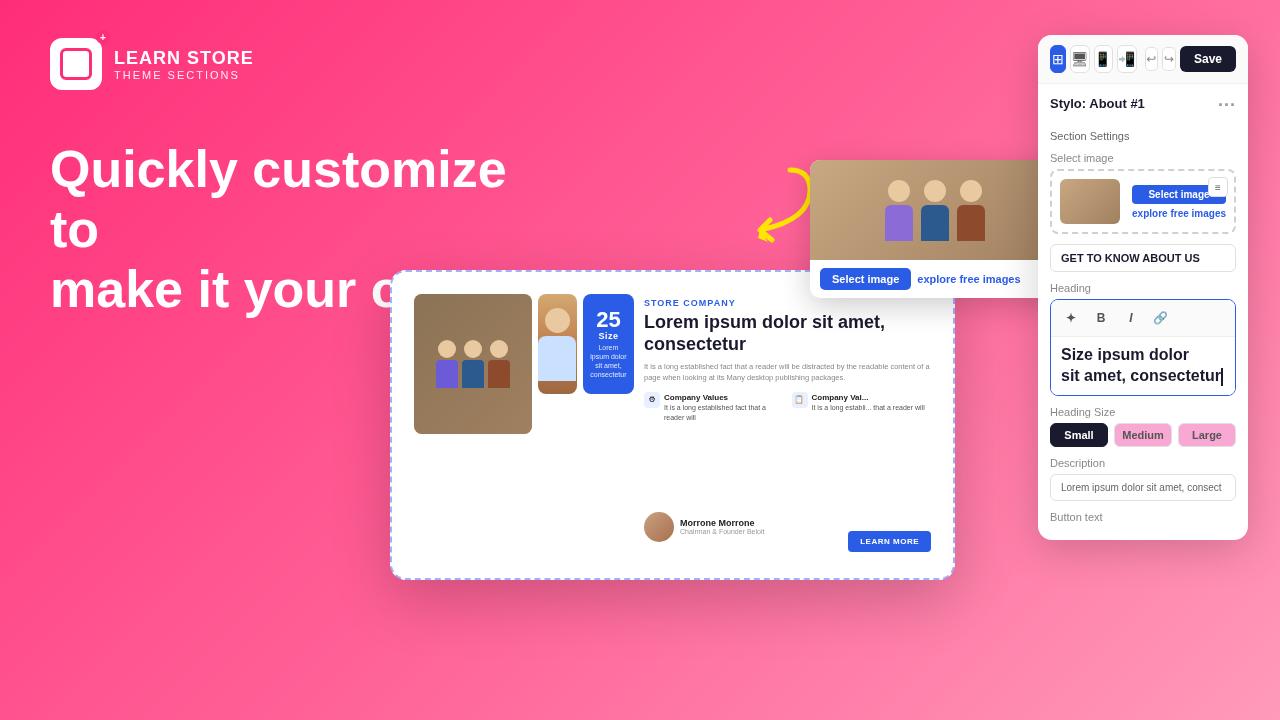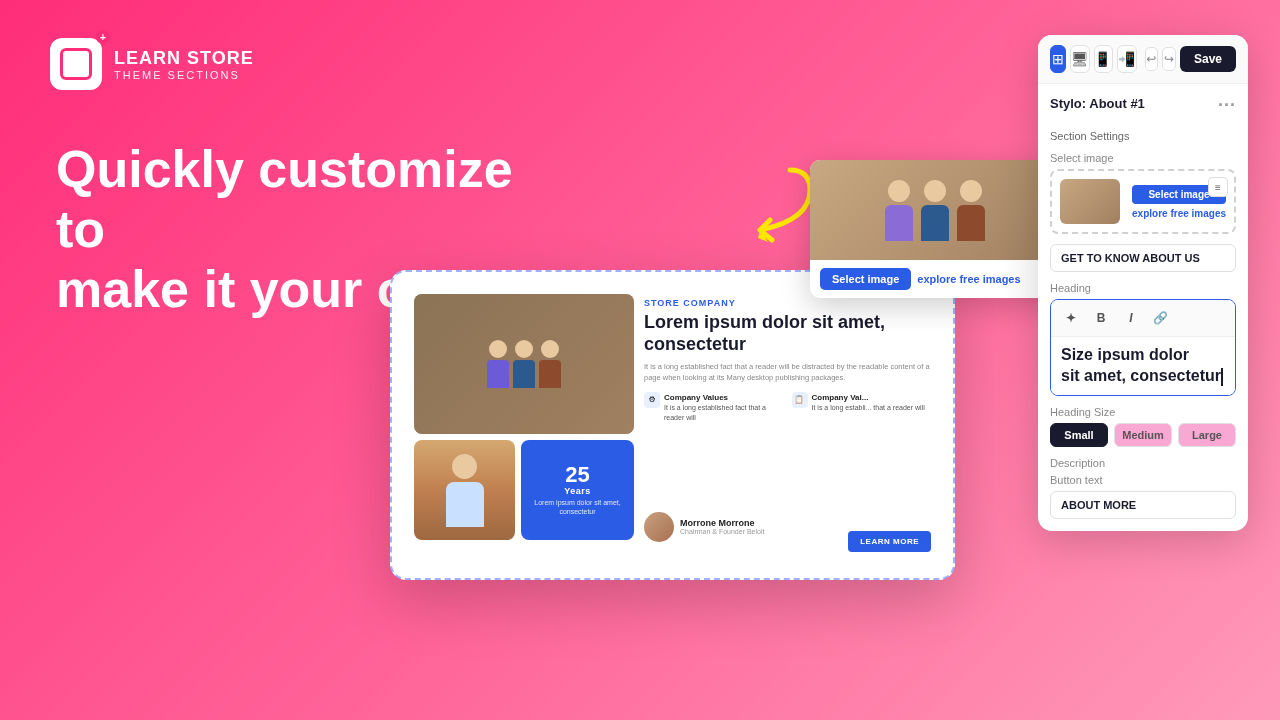--- a/index.html
+++ b/index.html
@@ -65,21 +65,21 @@
       font-size: 11px;
       font-weight: 500;
       letter-spacing: 2px;
       opacity: 0.9;
     }
 
     
     .headline {
       position: absolute;
       top: 140px;
-      left: 56px;
+      left: 50px;
       color: white;
       font-size: 52px;
       font-weight: 900;
       line-height: 1.15;
       max-width: 500px;
     }
 
     
     .preview-card {
       position: absolute;
@@ -101,21 +101,21 @@
       background: white;
       border-radius: 10px;
       overflow: hidden;
       padding: 10px;
     }
     .preview-images-col {
       width: 220px;
       flex-shrink: 0;
       position: relative;
       display: flex;
-      flex-direction: column;
+      flex-direction: row;
       gap: 6px;
     }
     .img-top {
       width: 100%;
       height: 140px;
       border-radius: 8px;
       background: linear-gradient(135deg, #c8a882 0%, #d4b896 50%, #b8906e 100%);
       overflow: hidden;
       position: relative;
     }
@@ -748,21 +748,21 @@
         <div class="img-bottom-left">
           <div class="face-img">
             <div class="preview-face">
               <div class="preview-face-head"></div>
               <div class="preview-face-body"></div>
             </div>
           </div>
         </div>
         <div class="img-bottom-right">
           <div class="years-number">25</div>
-          <div class="years-label">Years</div>
+          <div class="years-label">Size</div>
           <div class="years-desc">Lorem ipsum dolor sit amet, consectetur</div>
         </div>
       </div>
     </div>
 
     <div class="preview-content-col">
       <div>
         <div class="about-label">STORE COMPANY</div>
         <div class="preview-heading">Lorem ipsum dolor sit amet, consectetur</div>
         <div class="preview-desc">It is a long established fact that a reader will be distracted by the readable content of a page when looking at its Many desktop publishing packages.</div>
@@ -855,18 +855,18 @@
     
     <div class="panel-label">Heading Size</div>
     <div class="size-row">
       <button class="size-btn active">Small</button>
       <button class="size-btn">Medium</button>
       <button class="size-btn">Large</button>
     </div>
 
     
     <div class="panel-label">Description</div>
+    <input class="desc-input" type="text" value="Lorem ipsum dolor sit amet, consect" style="">
 
     
     <div class="panel-label">Button text</div>
-    <input class="btn-text-input" type="text" value="ABOUT MORE" style="">
   </div>
 </div>
 
 </body></html>

